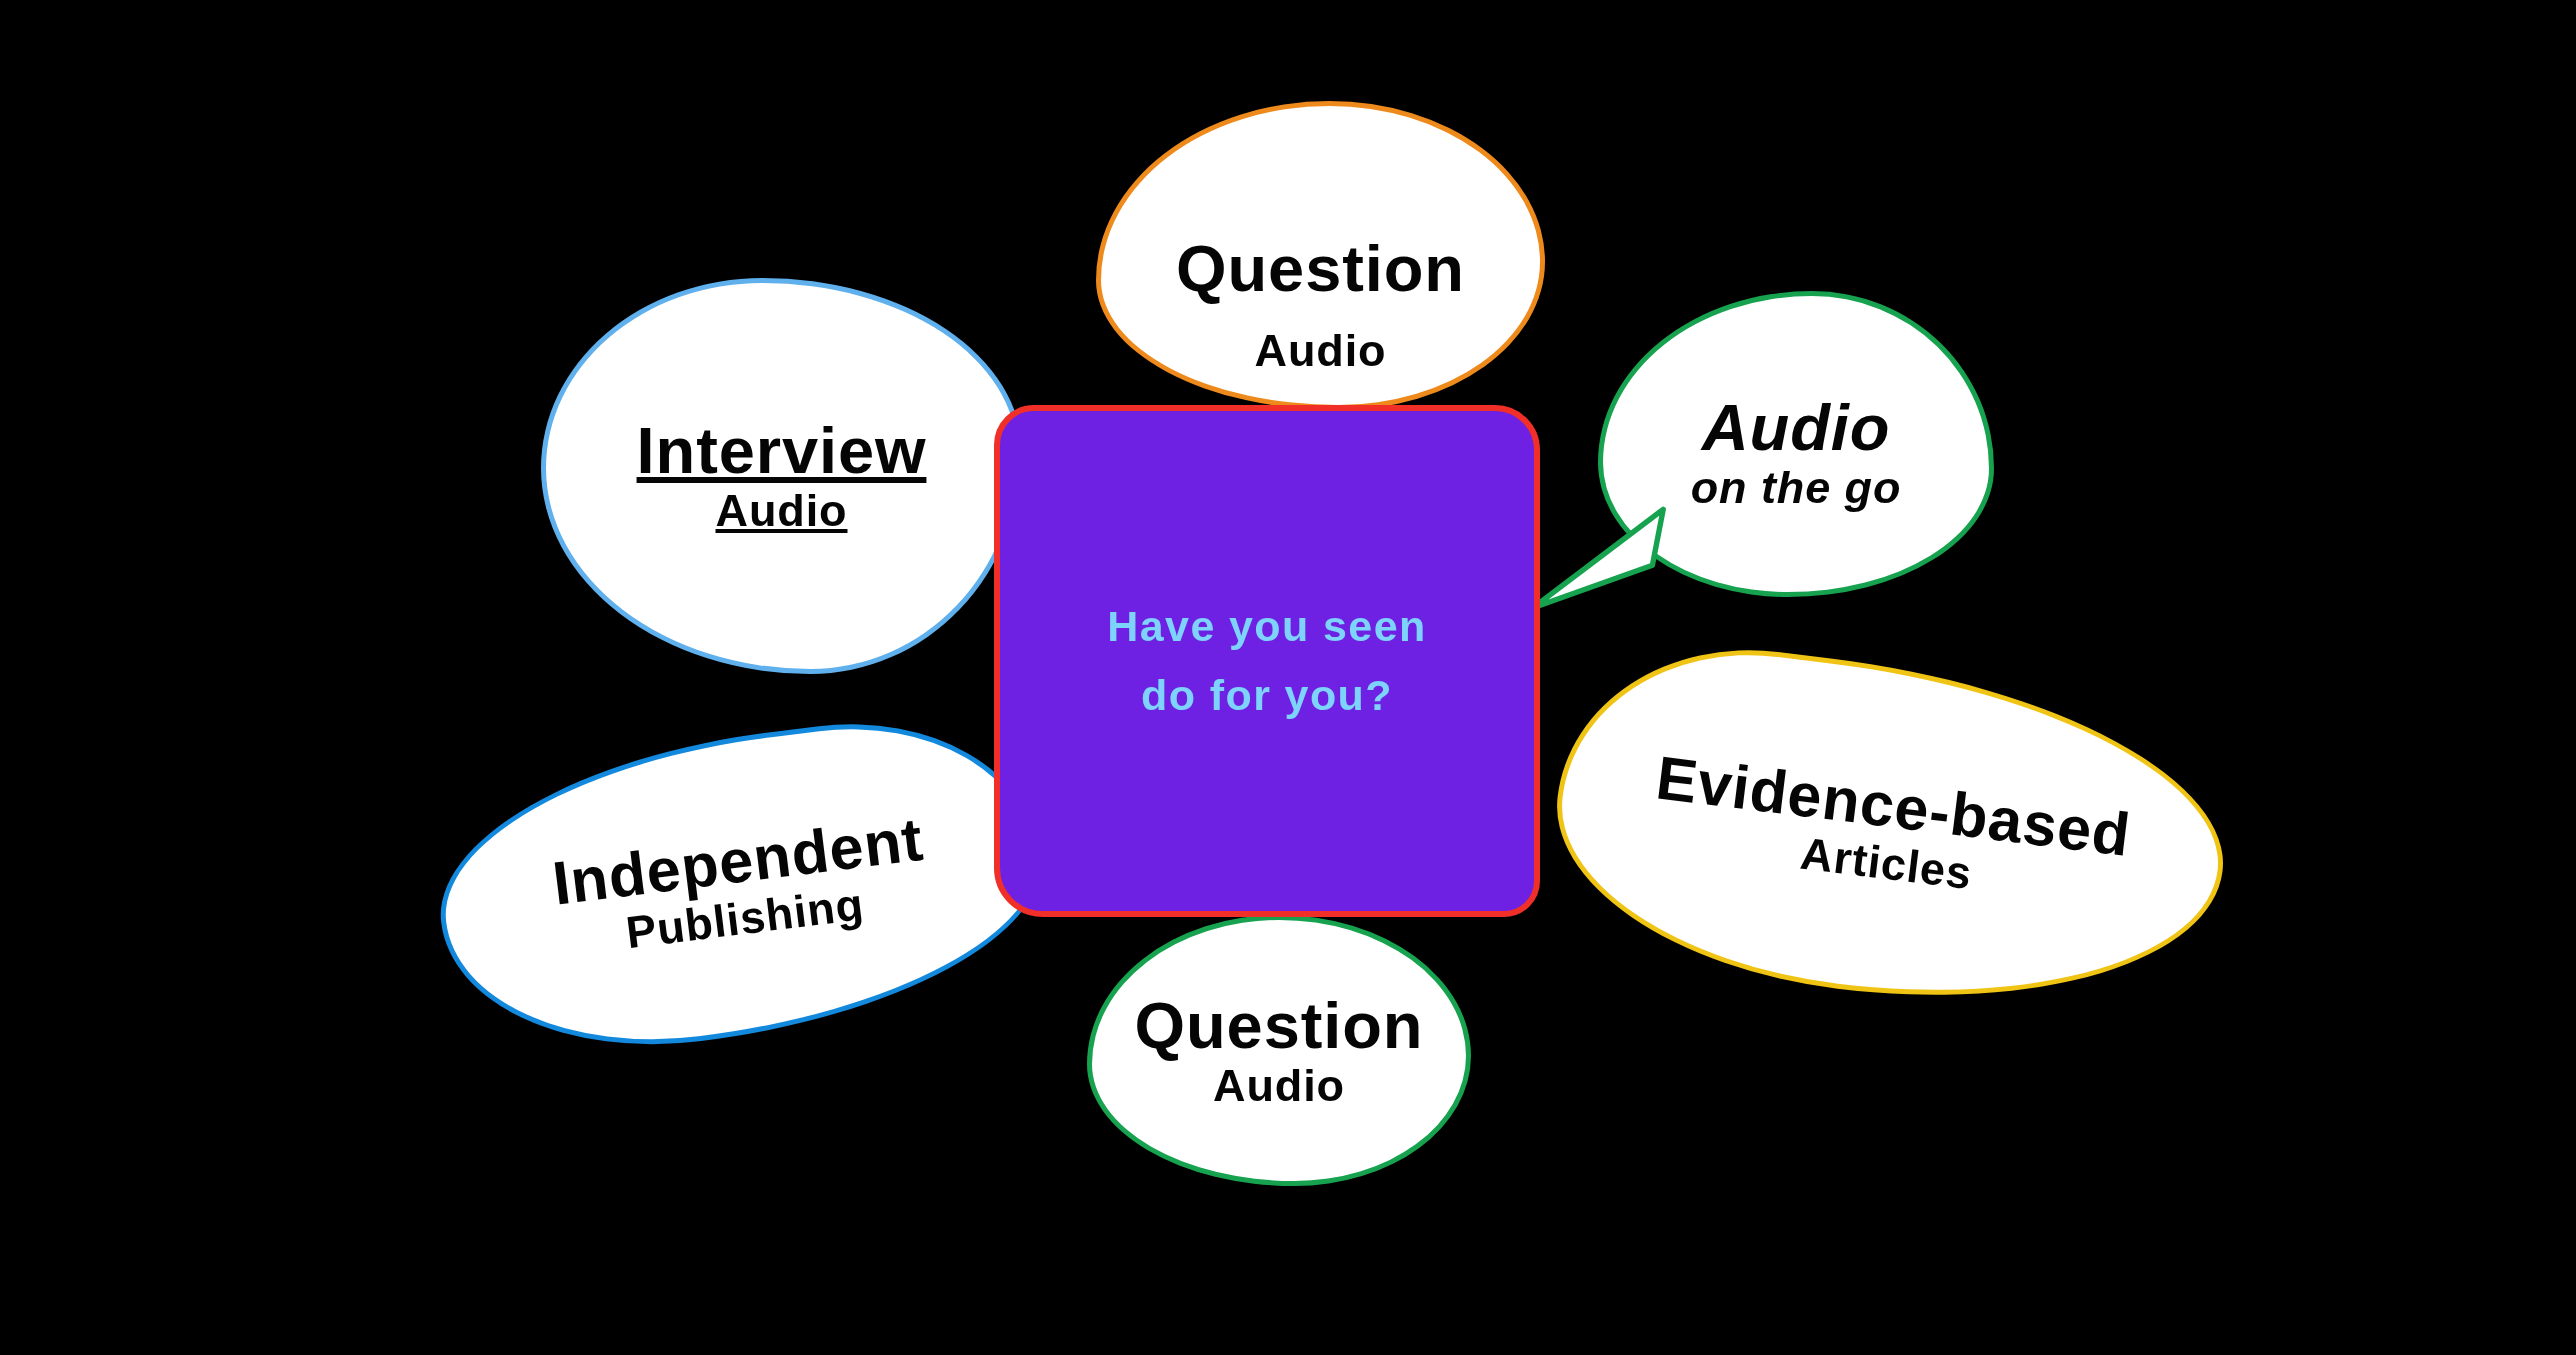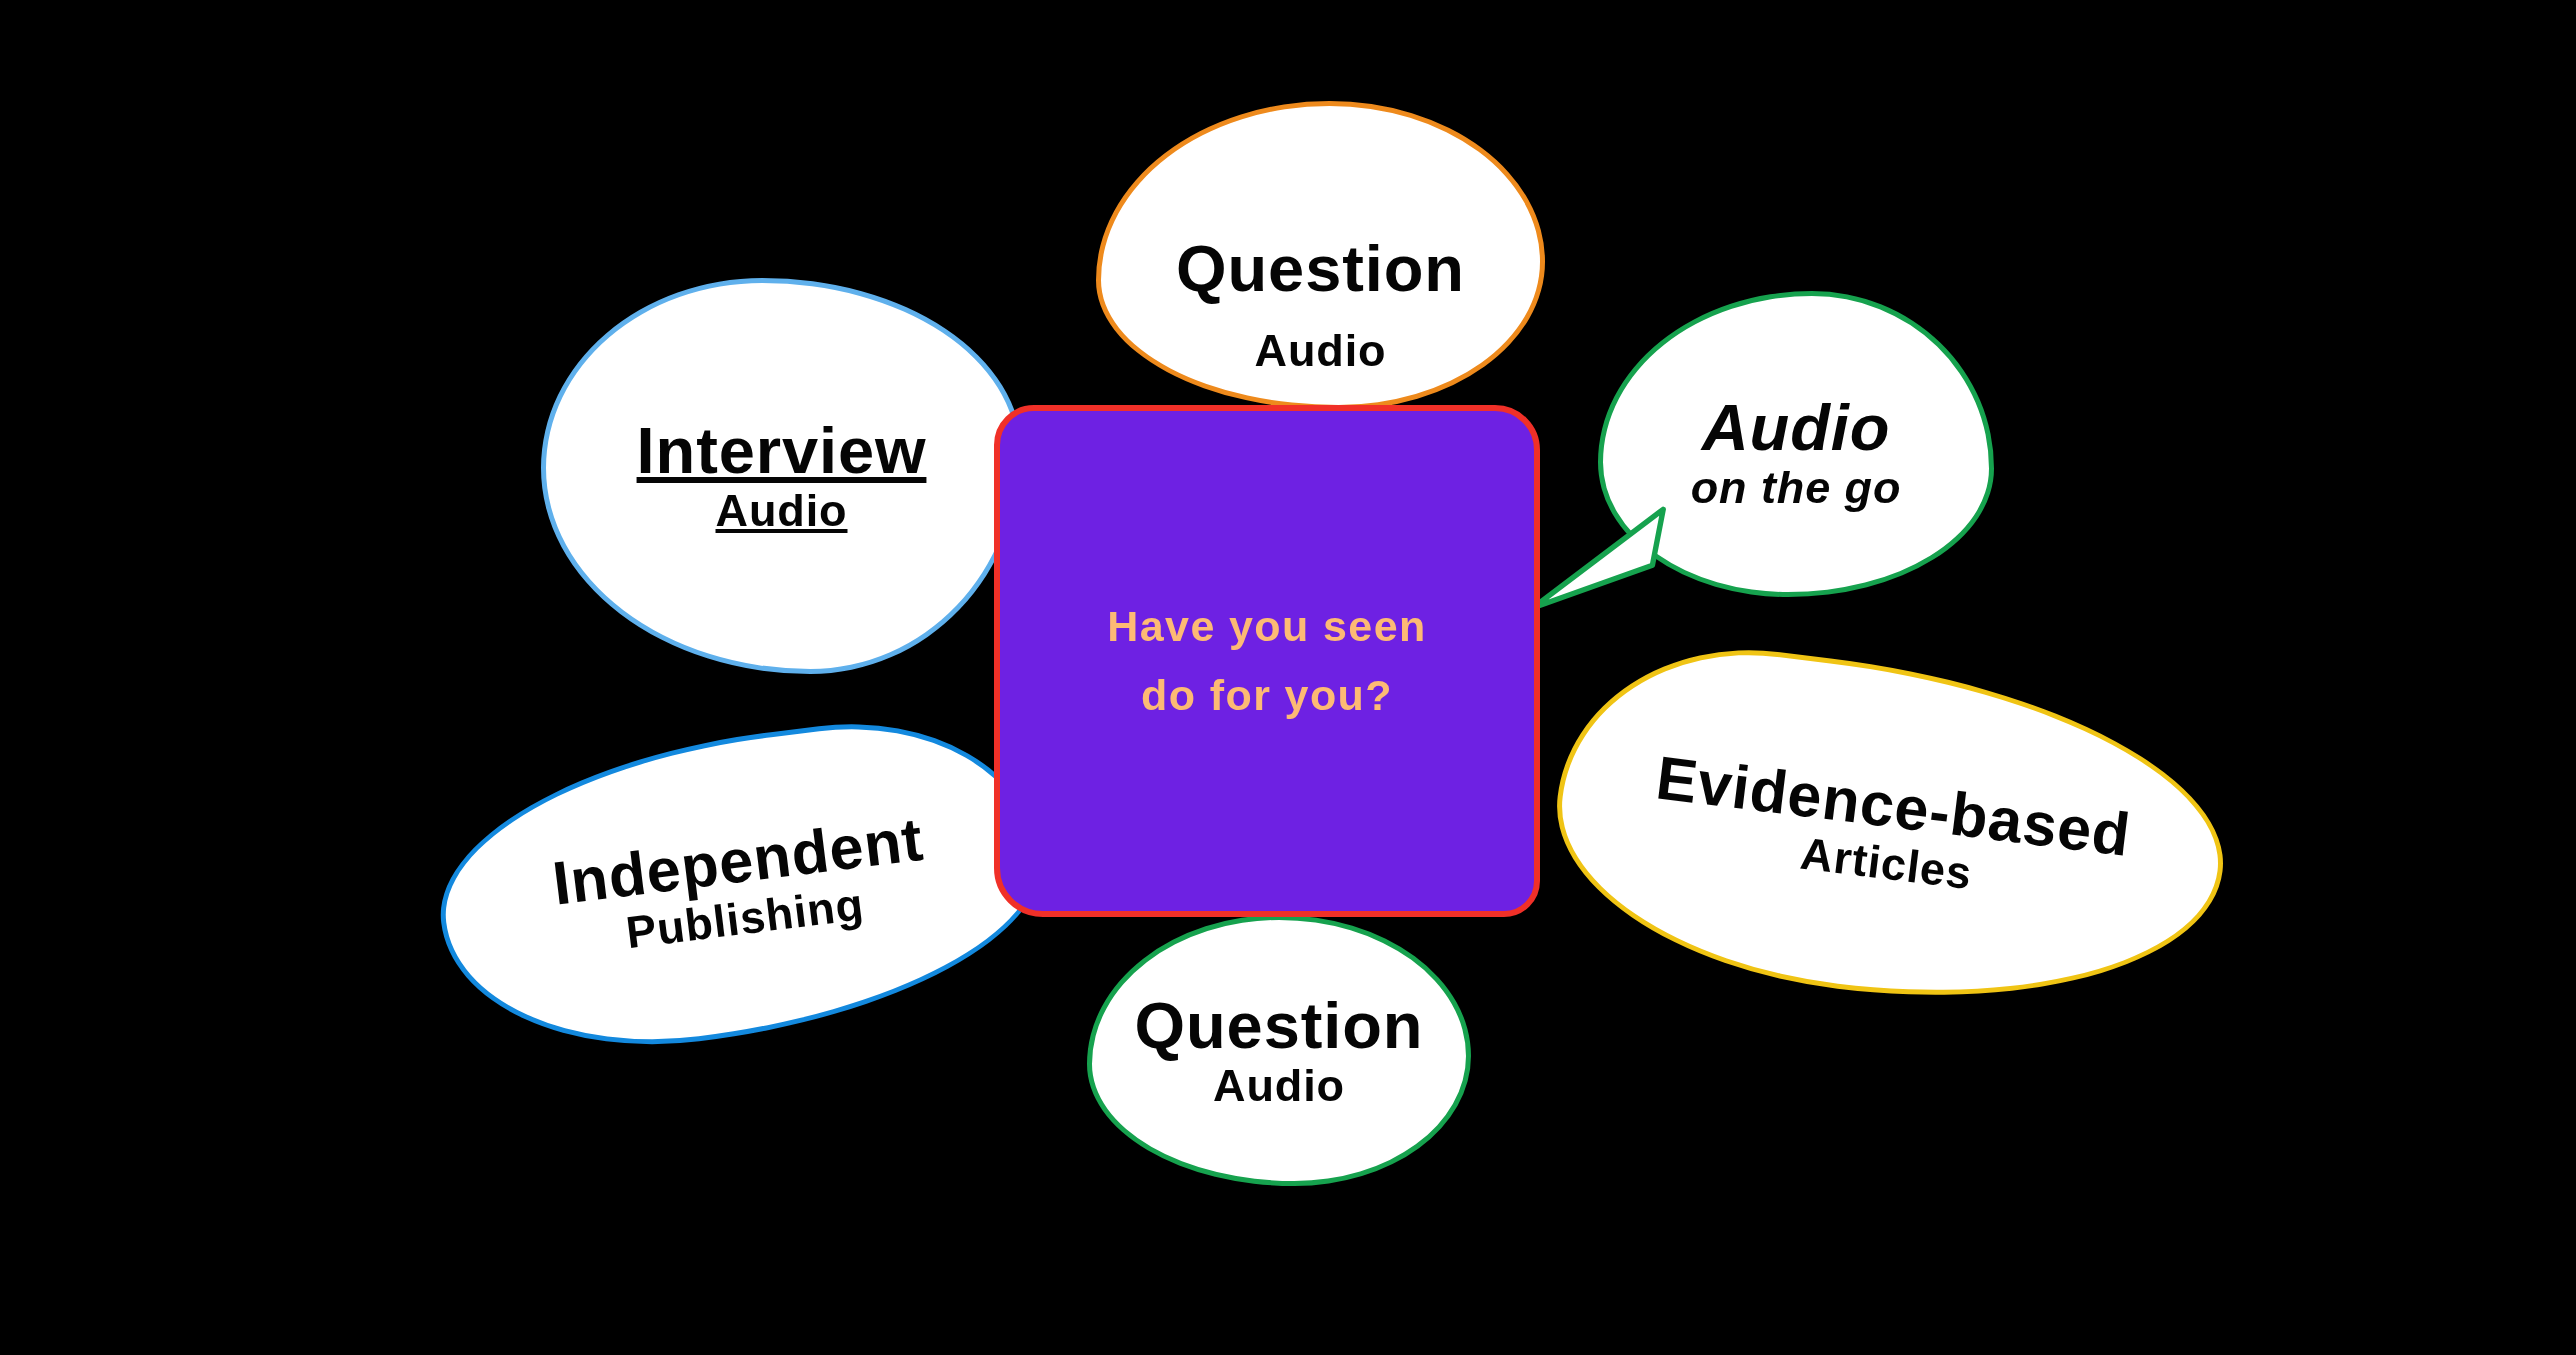--- a/index.html
+++ b/index.html
@@ -95,21 +95,21 @@
     border-radius: 40px 45px 36px 49px;
     box-sizing: border-box;
     display: flex;
     flex-direction: column;
     align-items: center;
     justify-content: center;
     text-align: center;
     z-index: 10;
   }
   .center-card .line {
-    color: #fdba74;
+    color: #7dd3fc;
     font-size: 43px;
     font-weight: 700;
     letter-spacing: 1.4px;
     line-height: 1.6;
     white-space: nowrap;
   }
 </style>
 </head>
 <body>
 

